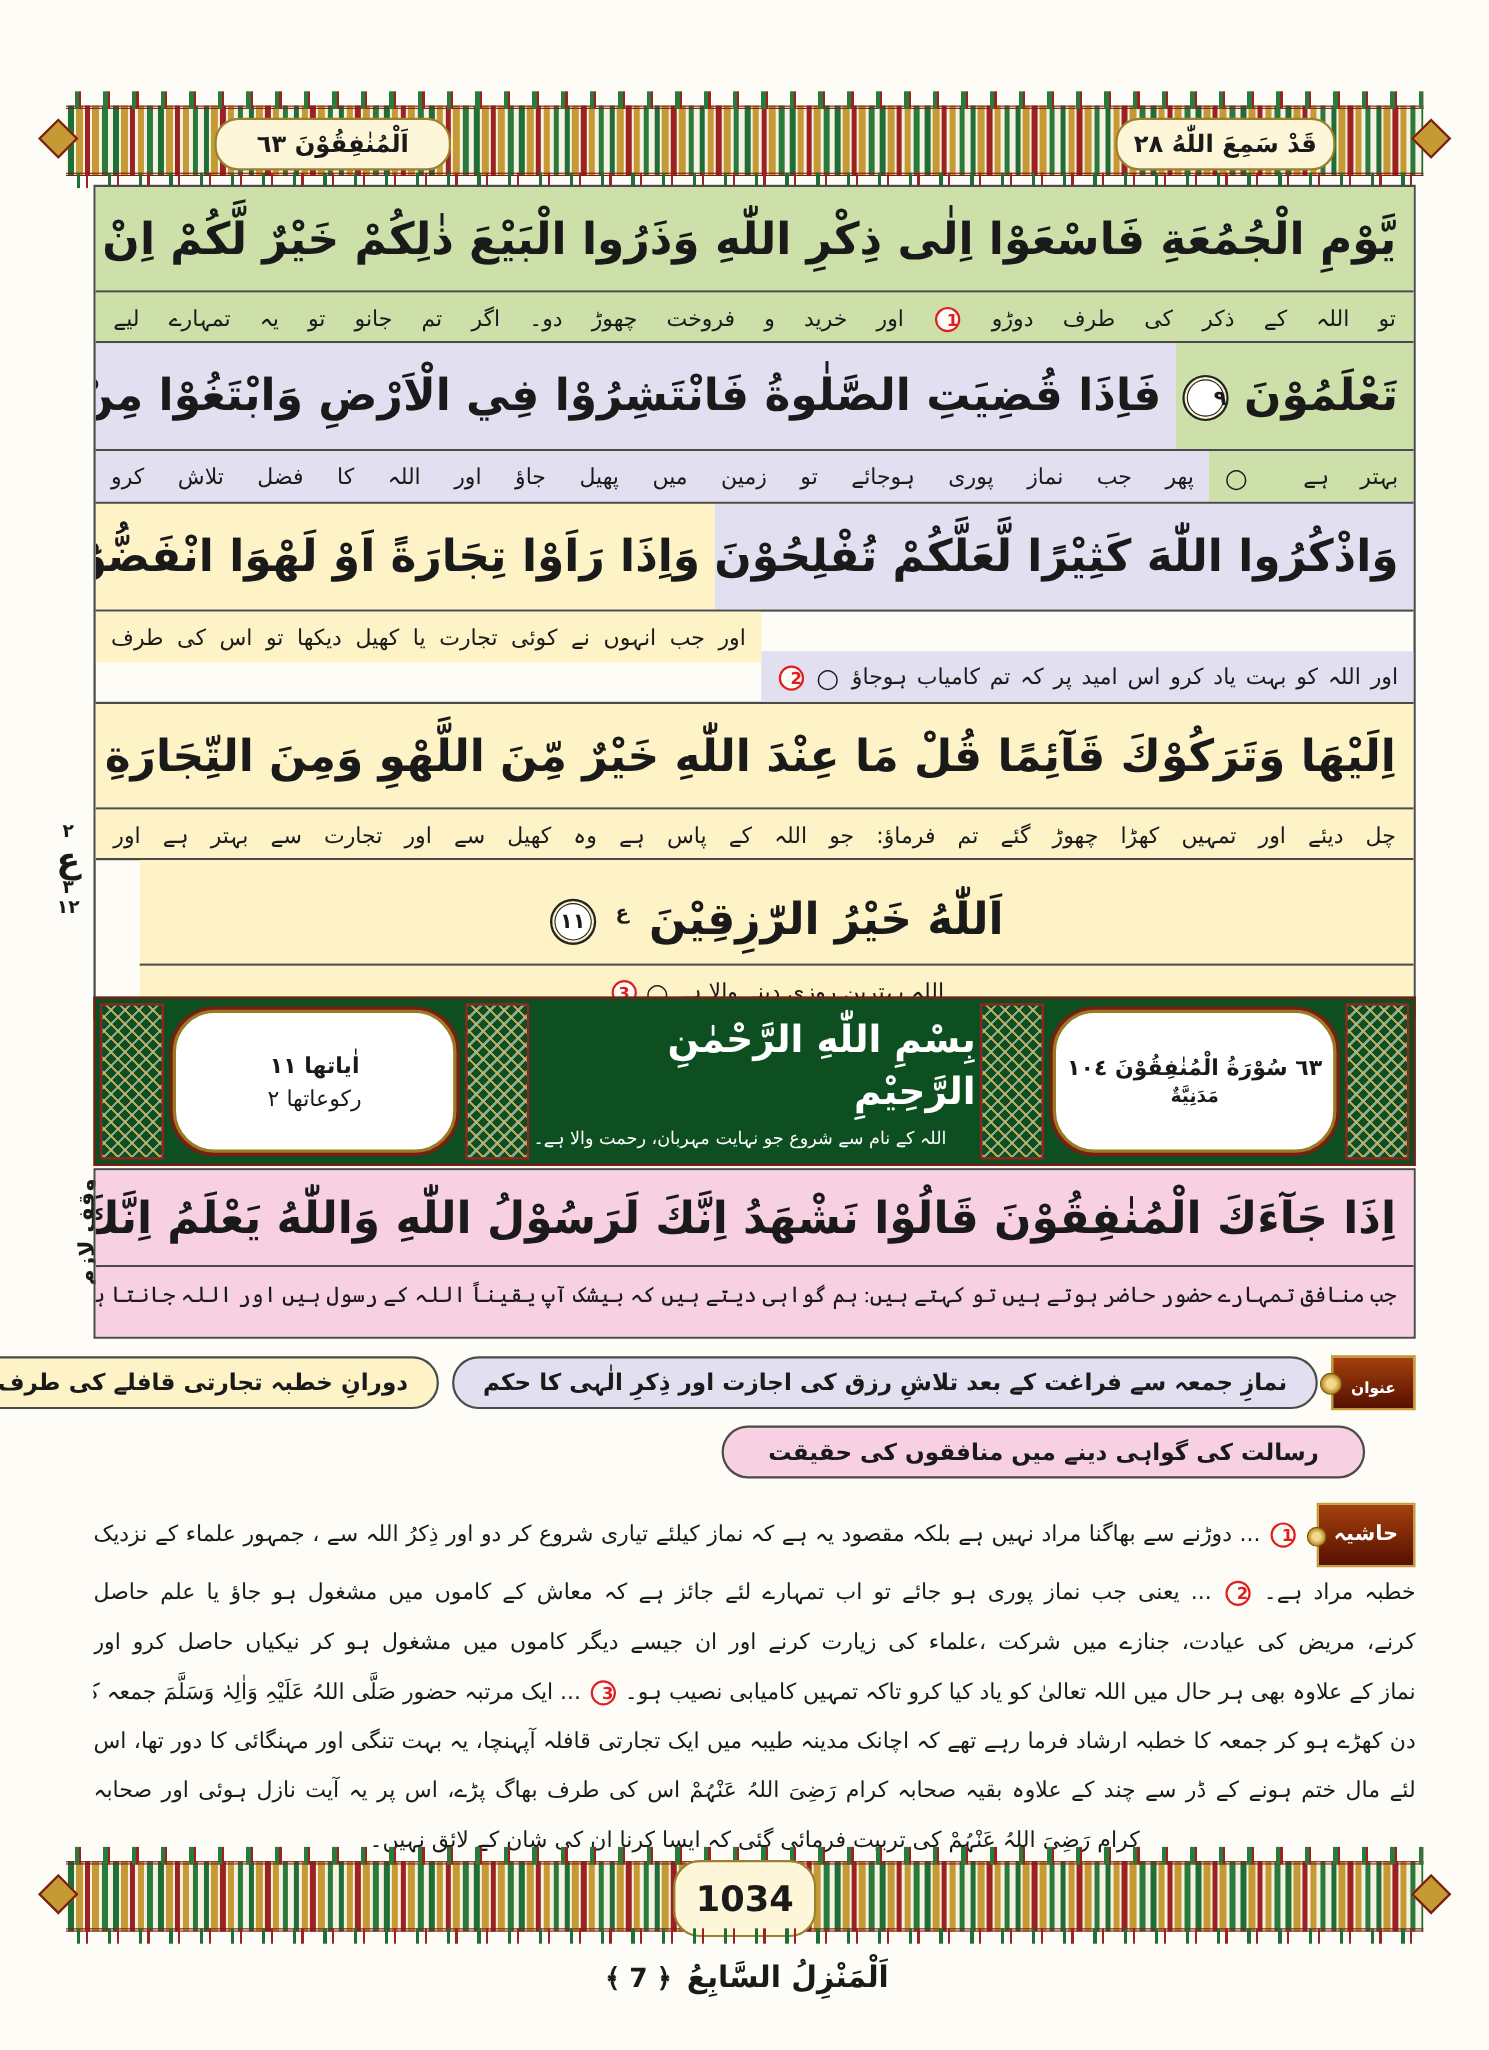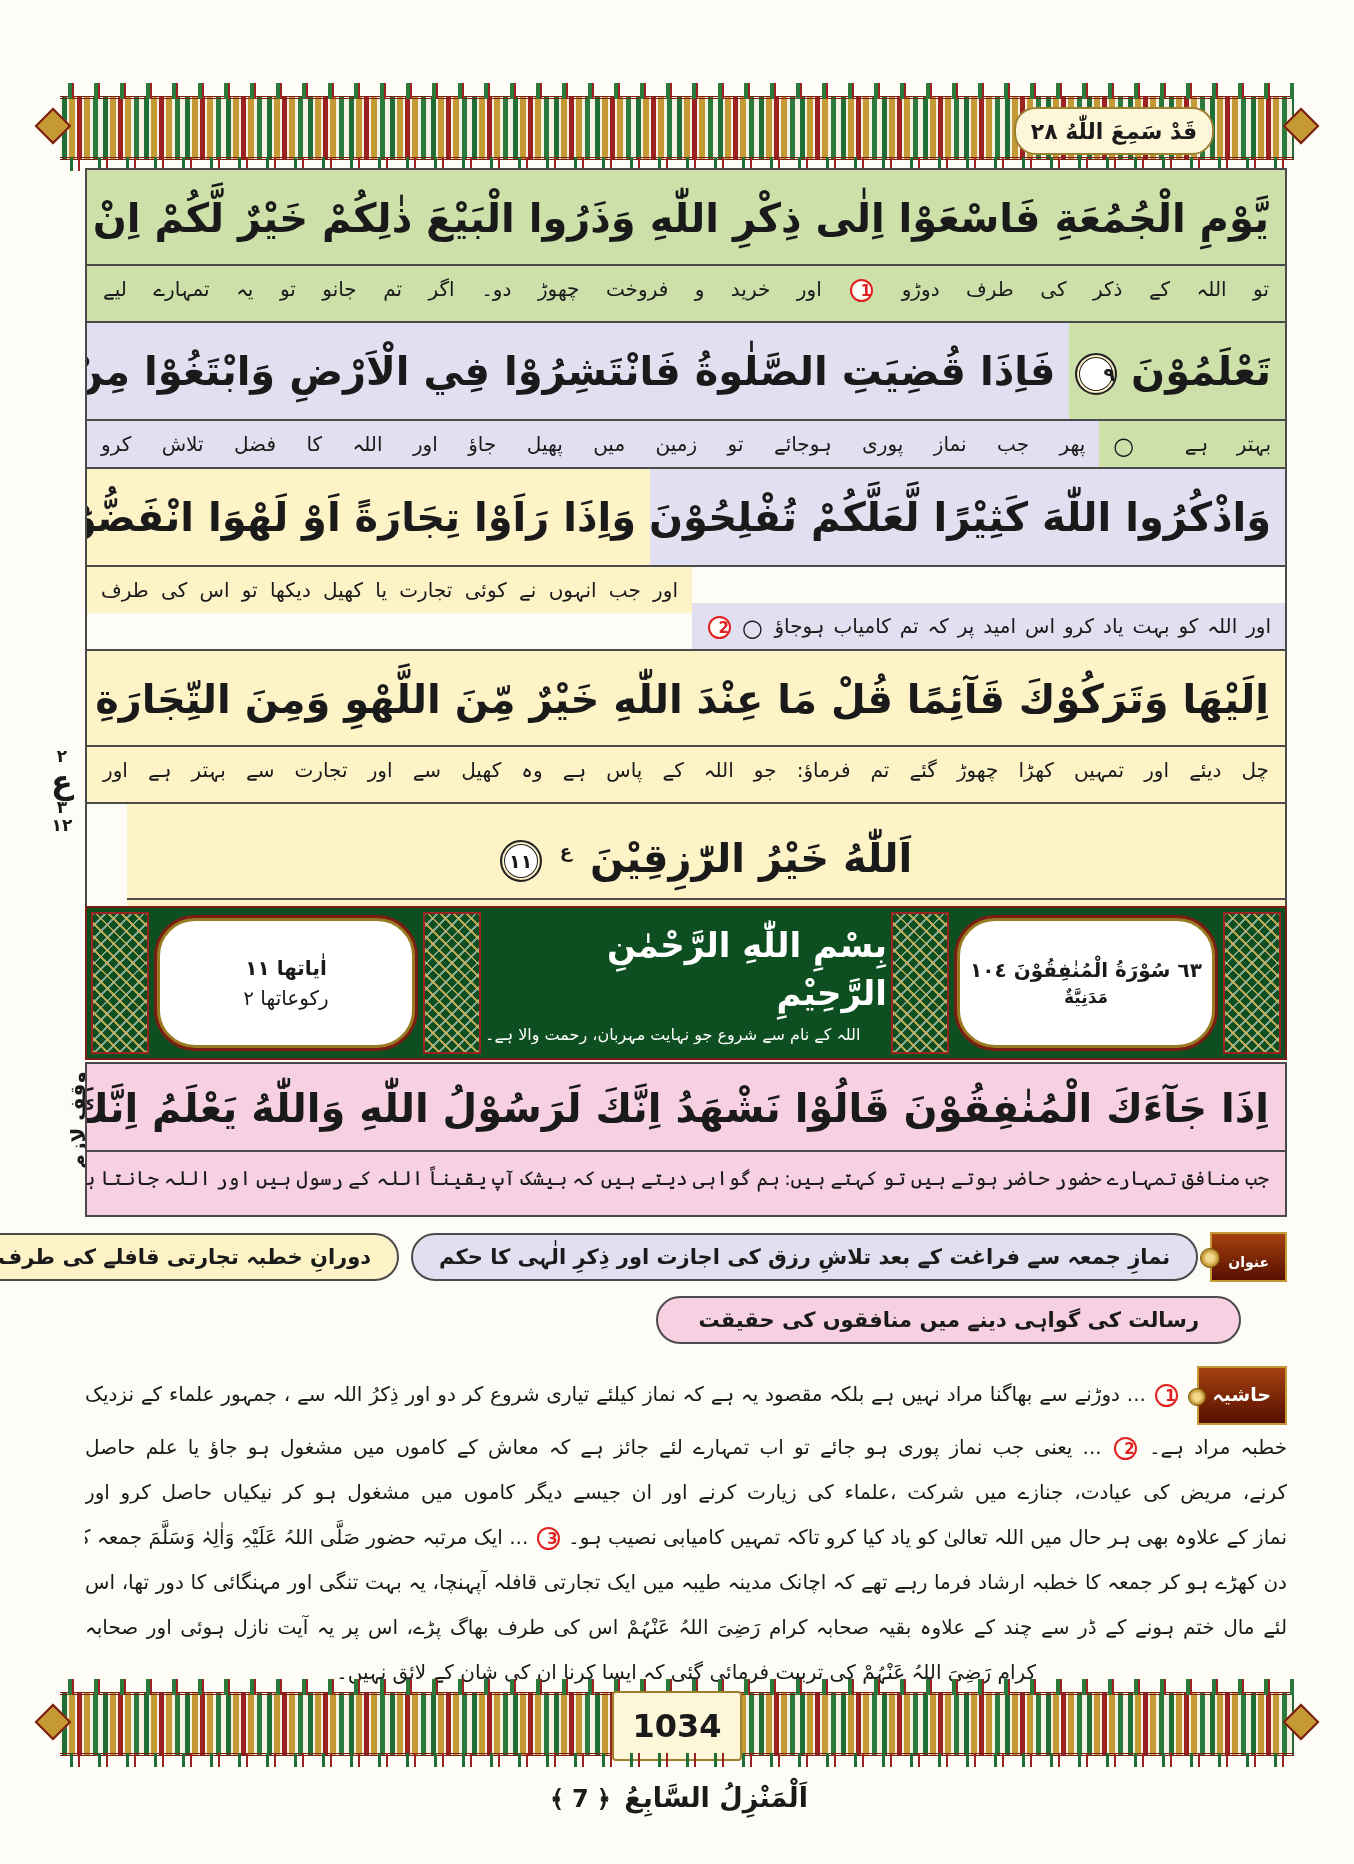--- a/index.html
+++ b/index.html
@@ -36,37 +36,37 @@
   .finial.f-left { left: -20px; } .finial.f-right { right: -20px; }
   .cartouche {
     position: absolute; top: 8px; height: 48px; background: #fdf6d9;
     border: 2.5px solid #9c8030; border-radius: 22px;
     display: flex; align-items: center; justify-content: center;
     font-weight: 700; font-size: 22px; direction: rtl; padding: 0 18px; white-space: nowrap;
   }
   #cart-left { left: 135px; width: 215px; }
   #cart-right { right: 80px; width: 200px; }
   #cart-page { left: 50%; transform: translateX(-50%); top: -4px; height: 70px; width: 130px;
-    font-size: 32px; border-radius: 4px; }
+    font-size: 32px; border-radius: 24px; }
   
   .ruku-marker { position: absolute; left: 36px; top: 748px; width: 52px;
     display: flex; flex-direction: column; align-items: center; line-height: 1.05;
     font-weight: 700; }
   .ruku-marker .sm { font-size: 17px; } .ruku-marker .ain { font-size: 32px; }
   .waqf-marker { position: absolute; left: 18px; top: 1108px; width: 120px;
     transform: rotate(-90deg); transform-origin: center; text-align: center;
     font-size: 20px; font-weight: 700; }
   
   .verses { position: absolute; left: 85px; top: 168px; width: 1202px;
     border: 2px solid #4a4a4a; direction: rtl; }
   .row { border-bottom: 2px solid #4a4a4a; overflow: hidden; white-space: nowrap; }
   .row:last-child { border-bottom: none; }
   .ar { height: 96px; line-height: 96px; font-size: 40px; font-weight: 700;
     padding: 0 16px; text-align: justify; text-align-last: justify; }
-  .ur { height: 57px; line-height: 46px; font-size: 20px;
+  .ur { height: 46px; line-height: 46px; font-size: 20px;
     padding: 0 16px; text-align: justify; text-align-last: justify; }
   .split { display: flex; padding: 0; }
   .seg { padding: 0 14px; overflow: hidden; text-align: justify; text-align-last: justify; }
   .seg.ar-seg { height: 96px; line-height: 96px; font-size: 40px; font-weight: 700; }
   .seg.ur-seg { height: 46px; line-height: 46px; font-size: 20px; }
   .grow { flex: 1 1 auto; }
   .w18 { flex: 0 0 18%; } .w16 { flex: 0 0 15.5%; } .w53 { flex: 0 0 53%; } .w50 { flex: 0 0 49.5%; margin-top: 36px; }
   .center-line { text-align: center !important; text-align-last: center !important; margin-left: 40px; }
   .bg-green { background: #cde0a9; } .bg-lav { background: #e2e0f0; }
   .bg-yellow { background: #fdf3c7; } .bg-pink { background: #f7d0e1; }
@@ -128,20 +128,23 @@
   .manzil { position: absolute; left: 0; top: 1782px; width: 1354px; text-align: center;
     direction: rtl; font-size: 27px; font-weight: 700; }
   .manzil .num { font-size: 24px; padding: 0 4px; }
 </style>
 </head>
 <body>
 
 <div class="orn-band" id="top-band">
   <div class="finial f-left"></div>
   <div class="finial f-right"></div>
+  <div class="cartouche" id="cart-left">
+    <span>اَلْمُنٰفِقُوْنَ ٦٣</span>
+  </div>
   <div class="cartouche" id="cart-right">
     <span>قَدْ سَمِعَ اللّٰهُ ٢٨</span>
   </div>
 </div>
 
 <div class="ruku-marker">
   <span class="sm">٢</span>
   <span class="ain">ع</span>
   <span class="sm">٣</span>
   <span class="sm">۱۲</span>

